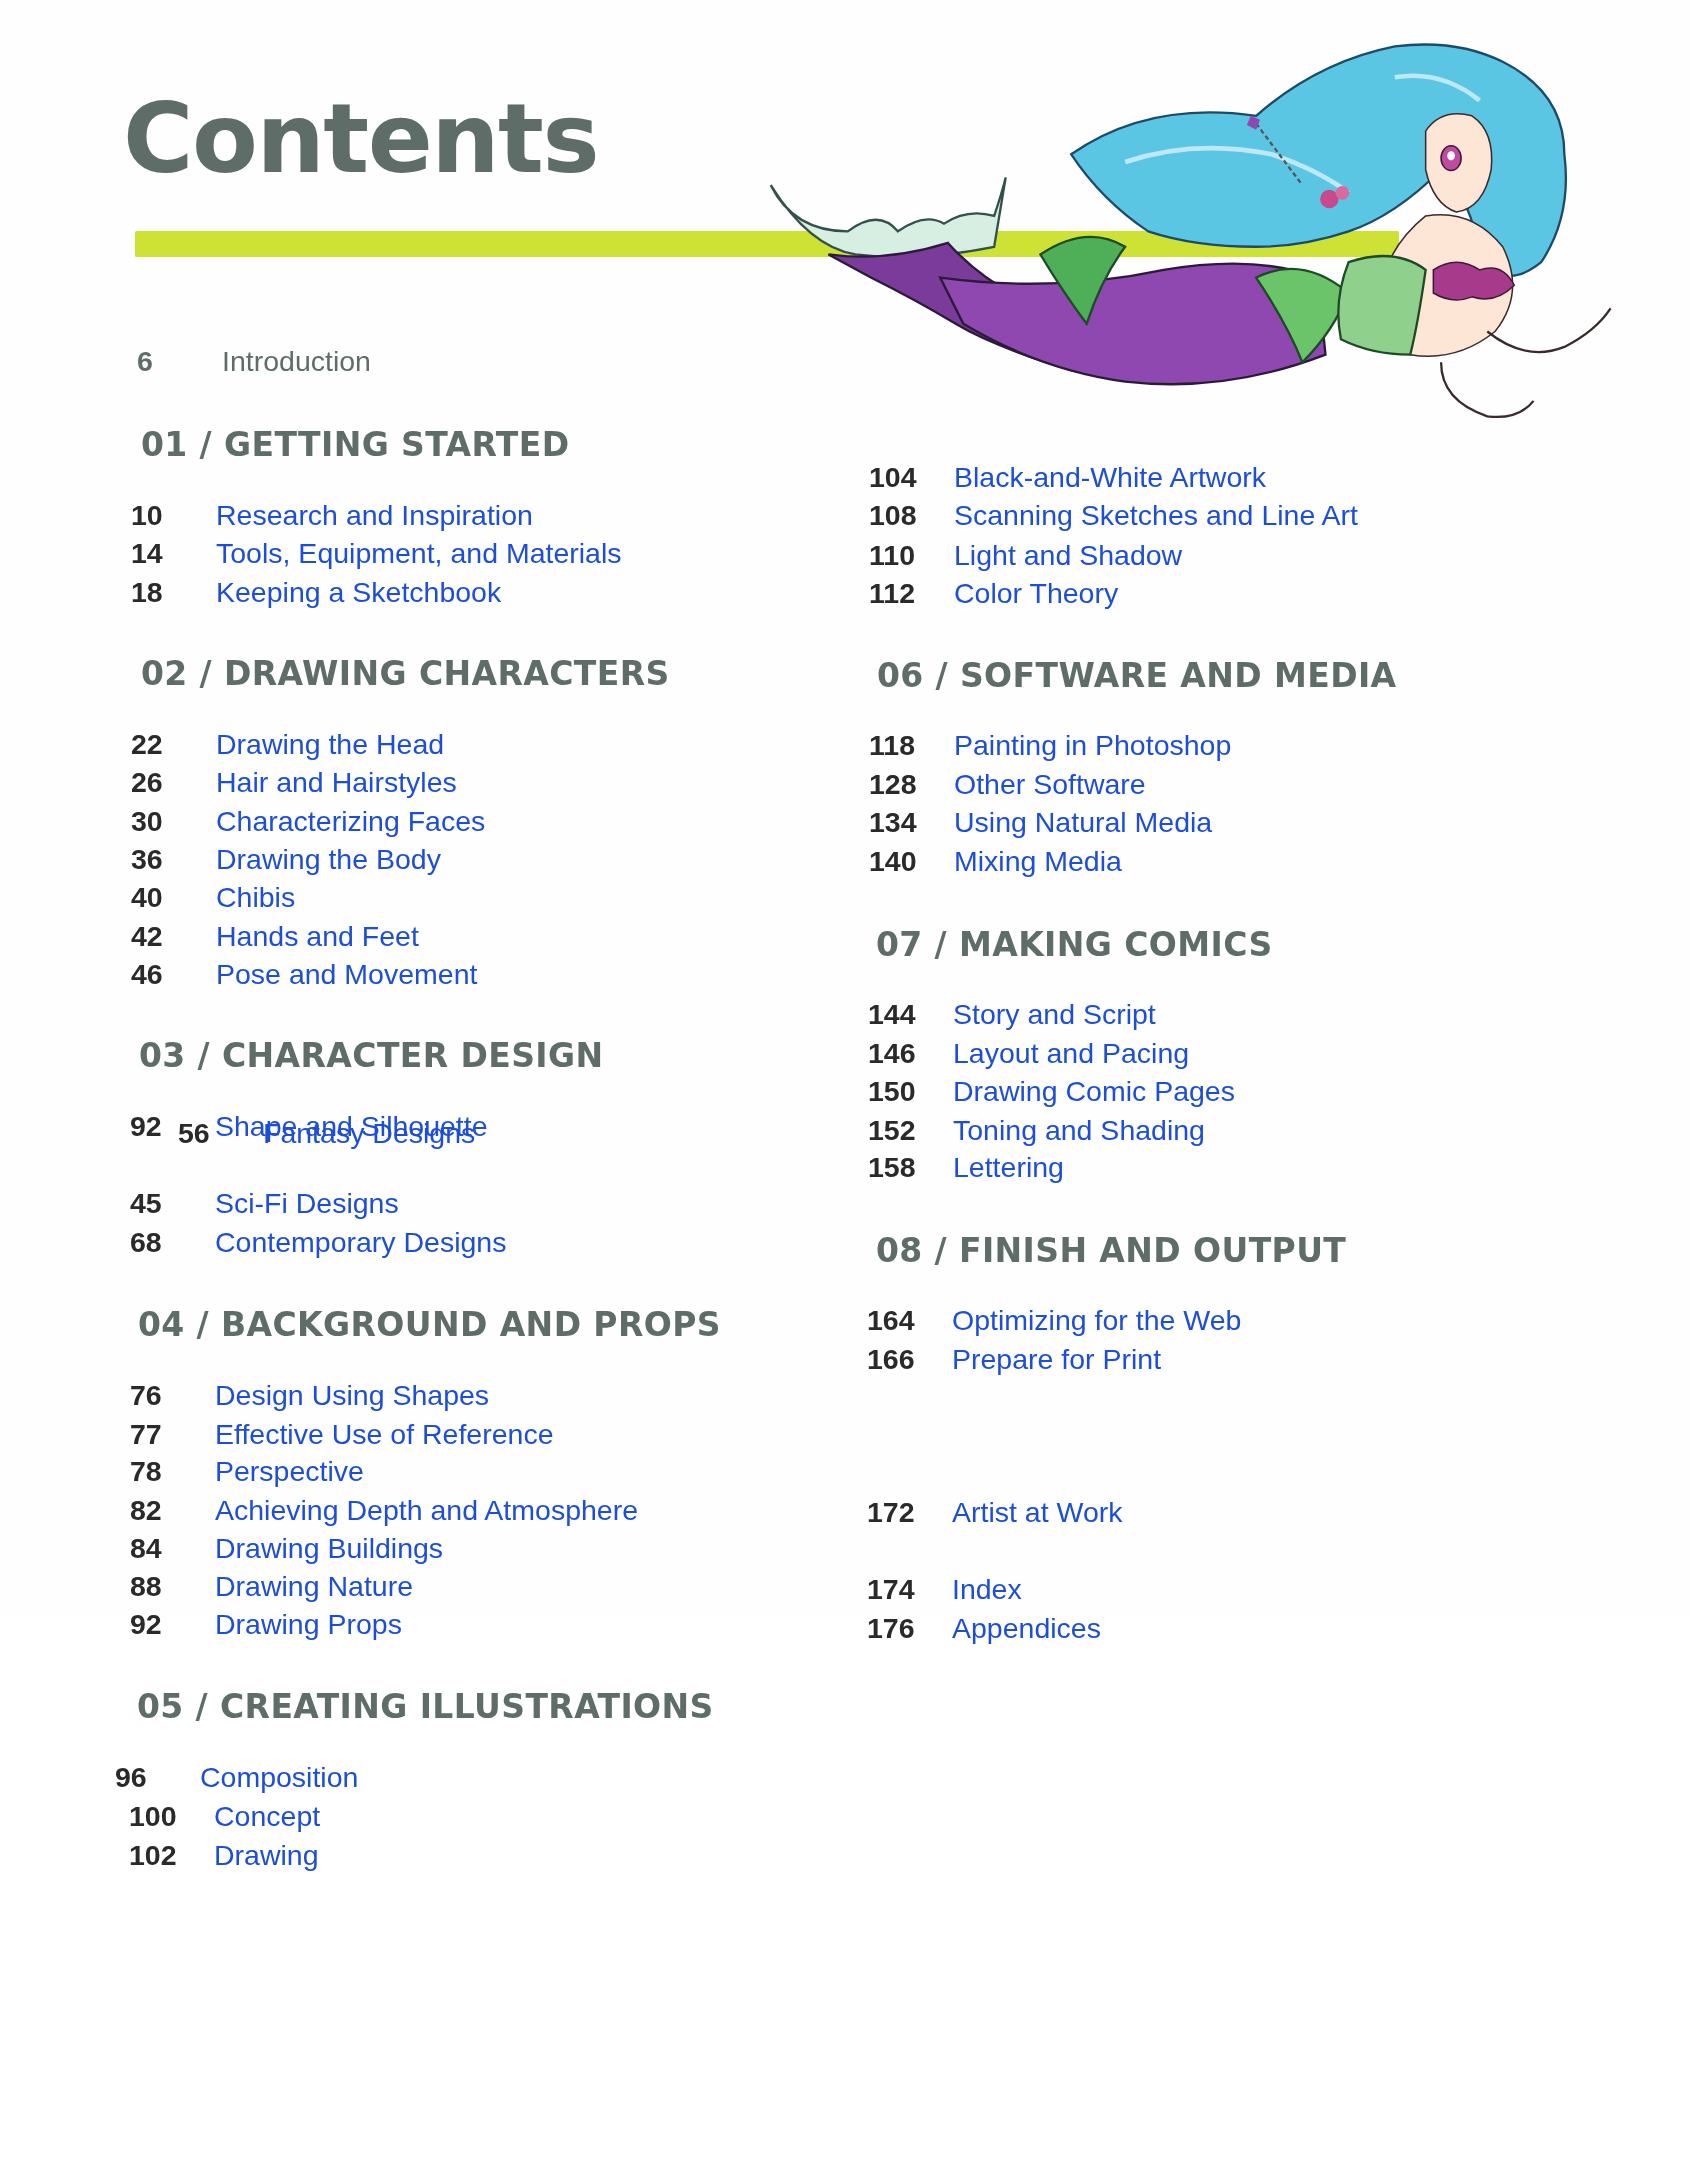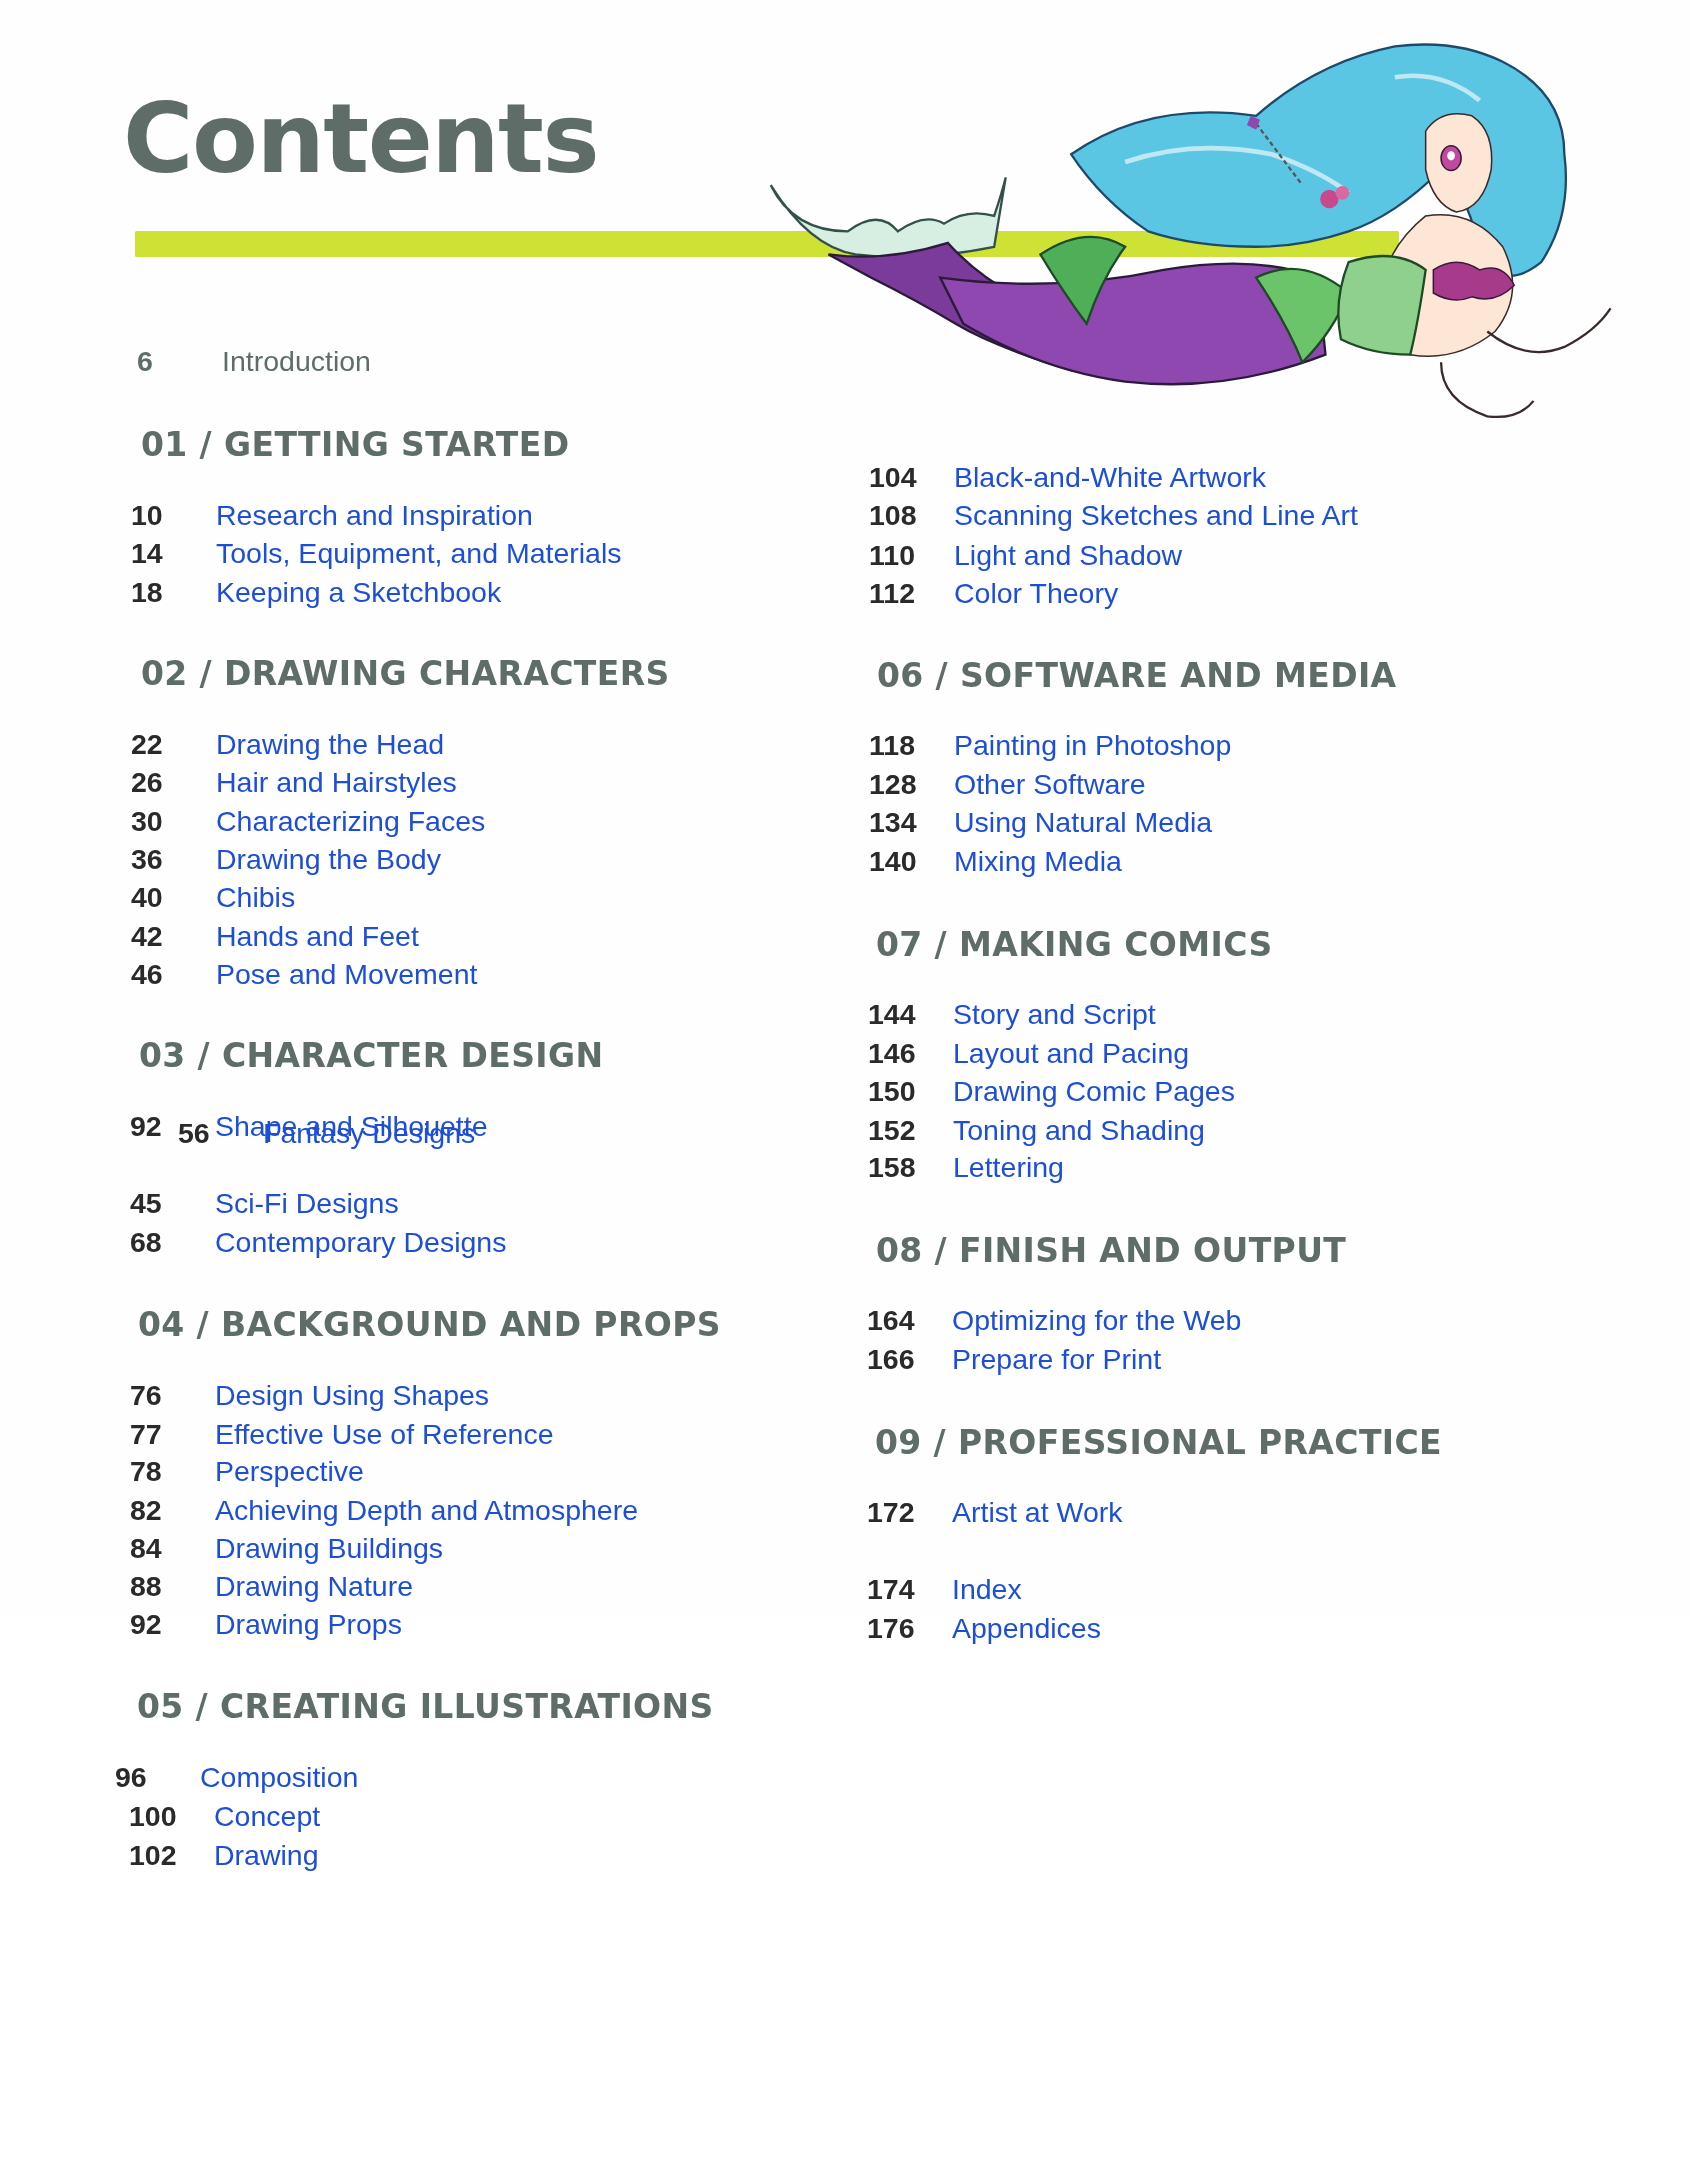--- a/index.html
+++ b/index.html
@@ -243,21 +243,20 @@
   <h2 class="heading" style="left:868px; top:1223px;">08 / FINISH AND OUTPUT</h2>
   <div class="row right" style="left:867px; top:1301px;">
       <span class="num">164</span>
       <span class="label">Optimizing for the Web</span>
     </div>
   <div class="row right" style="left:867px; top:1340px;">
       <span class="num">166</span>
       <span class="label">Prepare for Print</span>
     </div>
 
-  <h2 class="heading" style="left:867px; top:1415px;">09 / PROFESSIONAL PRACTICE</h2>
   <div class="row right" style="left:867px; top:1493px;">
       <span class="num">172</span>
       <span class="label">Artist at Work</span>
     </div>
 
   <div class="row right" style="left:867px; top:1570px;">
       <span class="num">174</span>
       <span class="label">Index</span>
     </div>
   <div class="row right" style="left:867px; top:1609px;">

